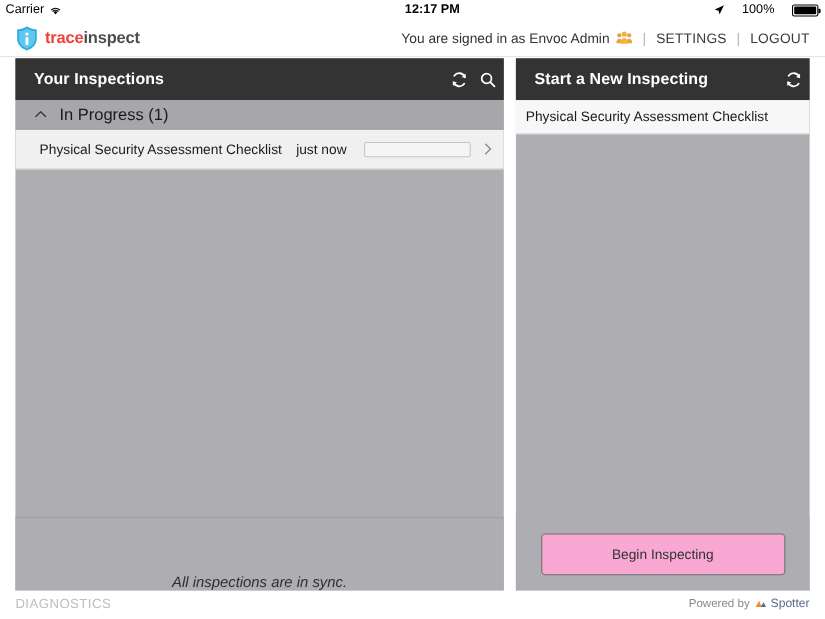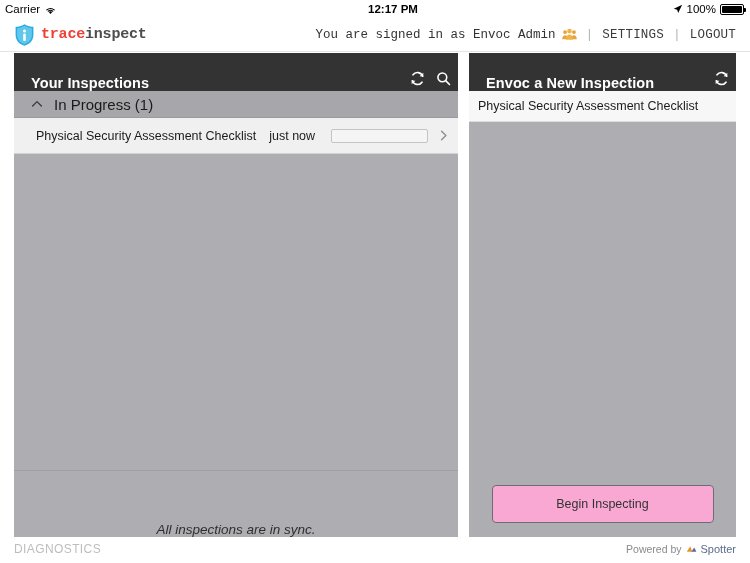--- a/index.html
+++ b/index.html
@@ -14,42 +14,42 @@
   
   .statusbar {
     position: absolute; top: 0; left: 0;
     width: 750px; height: 18px;
     background: #ffffff;
     display: flex; align-items: center;
     font-size: 11.5px; color: #000;
   }
   .sb-left { position: absolute; left: 5px; display: flex; align-items: center; gap: 5px; }
   .sb-center { position: absolute; left: 0; width: 750px; text-align: center; font-weight: bold; font-size: 11.5px; padding-left: 36px; }
-  .sb-right { position: absolute; right: 6px; display: flex; align-items: center; gap: 4px; }
+  .sb-right { position: absolute; right: 6px; display: flex; align-items: center; gap: 16px; }
   .wifi-icon { display: inline-block; width: 11px; height: 9px; }
   .loc-icon { display: inline-block; width: 10px; height: 10px; }
   .battery {
     width: 24px; height: 11px;
     border: 1px solid #000; border-radius: 2px;
     position: relative; padding: 1px;
   }
   .battery::after {
     content: ""; position: absolute; right: -3px; top: 3px;
     width: 2px; height: 4px; background: #000; border-radius: 0 1px 1px 0;
   }
   .battery i { display: block; height: 100%; background: #000; border-radius: 1px; }
   .sb-pct { font-size: 11.5px; }
 
   
   .appheader {
     position: absolute; top: 18px; left: 0;
     width: 750px; height: 34px;
     background: #ffffff;
     border-bottom: 1px solid #e3e3e3;
-    display: flex; align-items: center; font-family: Liberation Mono, monospace;
+    display: flex; align-items: center;
   }
   .logo-wrap { position: absolute; left: 14px; display: flex; align-items: center; gap: 6px; }
   .shield { width: 21px; height: 24px; display: block; }
   .logo-text { font-size: 15px; font-weight: bold; letter-spacing: -0.2px; }
   .logo-trace { color: #ef4136; }
   .logo-inspect { color: #4d4d4d; }
 
   .header-right {
     position: absolute; right: 14px;
     display: flex; align-items: center;
@@ -71,21 +71,21 @@
     display: flex; flex-direction: column;
   }
   .panel-right {
     position: absolute; left: 469px; top: 53px;
     width: 267px; height: 484px;
     background: #aeaeb2;
     display: flex; flex-direction: column;
   }
   .panel-header {
     height: 38px; background: #333333;
-    display: flex; align-items: flex-end;
+    display: flex; align-items: center;
     padding: 0 2px 0 17px;
     flex: 0 0 auto;
   }
   .panel-title {
     color: #ffffff; font-size: 14.5px; font-weight: bold;
     flex: 1 1 auto; letter-spacing: 0.1px;
   }
   .hdr-icon-btn {
     width: 26px; height: 26px;
     display: flex; align-items: center; justify-content: center;
@@ -286,21 +286,21 @@
     </div>
   </div>
 
   <div class="sync-footer">
     <span class="sync-text">All inspections are in sync.</span>
   </div>
 </div>
 
 <div class="panel-right">
   <div class="panel-header">
-    <span class="panel-title">Envoc a New Inspection</span>
+    <span class="panel-title">Start a New Inspecting</span>
     <span class="hdr-icon-btn">
       <svg class="icon-svg" viewBox="0 0 18 18" width="15" height="15">
         <path d="M15.2 6.2 A6.6 6.6 0 0 0 3.6 4.6" stroke="#ffffff" stroke-width="2" fill="none" stroke-linecap="round"></path>
         <path d="M2.8 11.8 A6.6 6.6 0 0 0 14.4 13.4" stroke="#ffffff" stroke-width="2" fill="none" stroke-linecap="round"></path>
         <path d="M16 2.2 L15.9 6.7 L11.5 6.2 Z" fill="#ffffff"></path>
         <path d="M2 15.8 L2.1 11.3 L6.5 11.8 Z" fill="#ffffff"></path>
       </svg>
     </span>
   </div>
 

